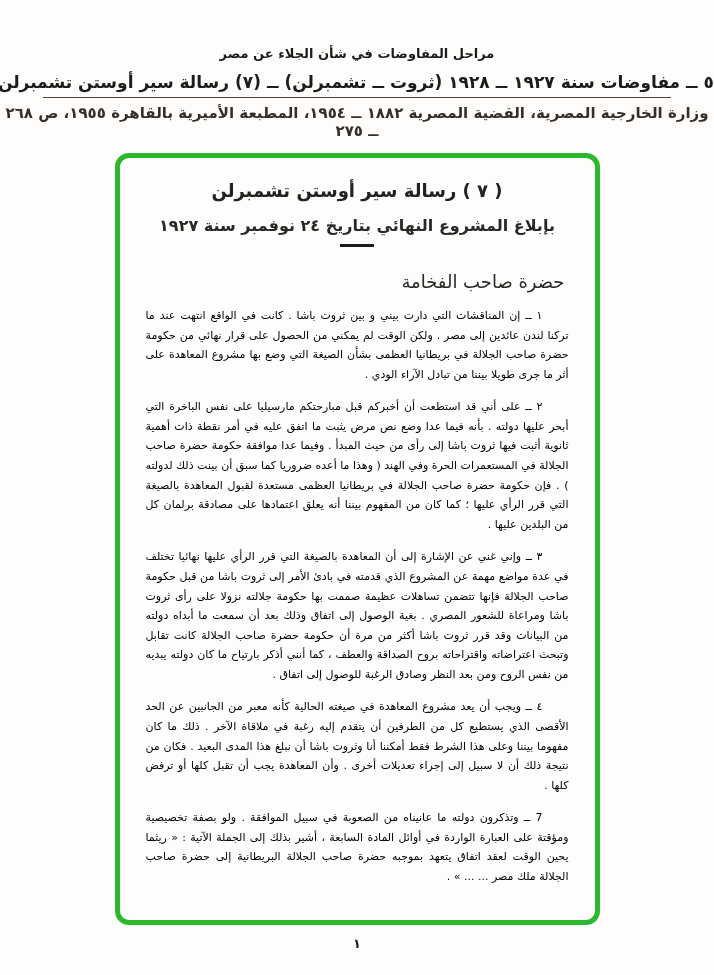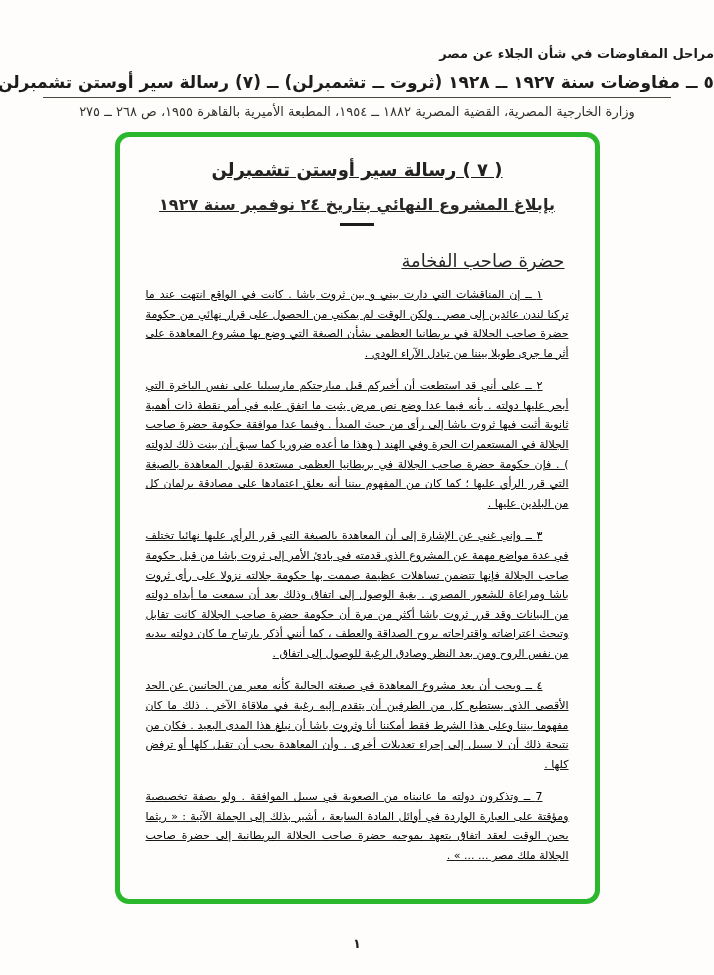--- a/index.html
+++ b/index.html
@@ -21,48 +21,46 @@
   .doc-header {
     padding-top: 46px;
     text-align: center;
     direction: rtl;
   }
   .doc-header .h1 {
     font-size: 13px;
     font-weight: bold;
     letter-spacing: 0.5px;
     margin-bottom: 11px;
-    text-align: right;
   }
   .doc-header .h2 {
     font-size: 17px;
     font-weight: bold;
     margin-bottom: 5px;
     white-space: nowrap;
   }
   .header-rule {
     width: 628px;
     margin: 3px auto 6px;
     border-top: 1.5px solid #4a4640;
   }
   .doc-header .h3 {
-    font-size: 13px;
-    font-weight: normal;
+    font-size: 15px;
+    font-weight: bold;
     color: #33302c;
   }
   
   .annotation-box {
     width: 485px;
     min-height: 772px;
     margin: 13px auto 8px;
     border: 5px solid #2cb82c;
     border-radius: 14px;
     padding: 16px 26px 22px;
     direction: rtl;
-    text-decoration: underline;
   }
   .letter-title {
     text-align: center;
     font-size: 18px;
     font-weight: bold;
     margin-top: 6px;
     color: #242220;
   }
   .letter-subtitle {
     text-align: center;

